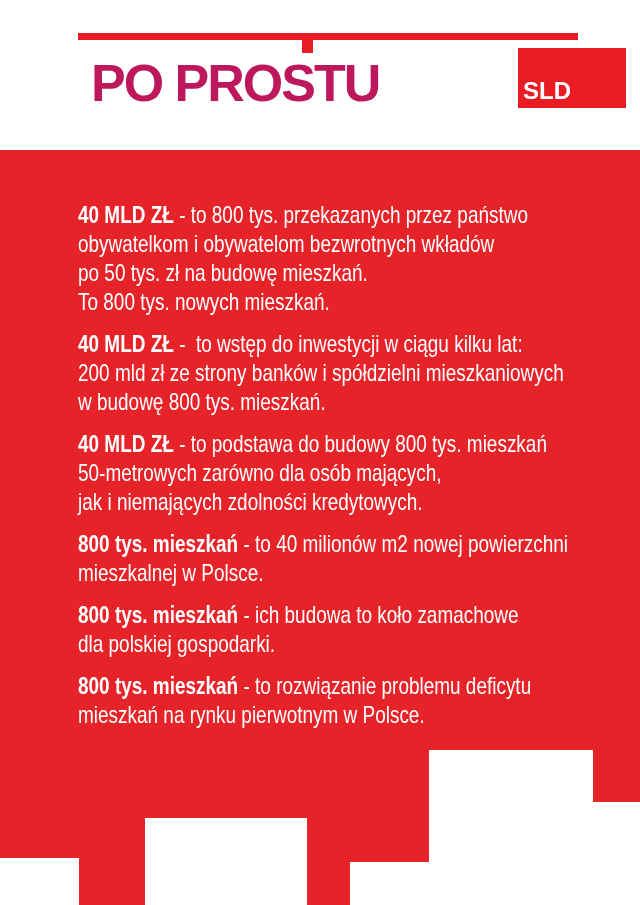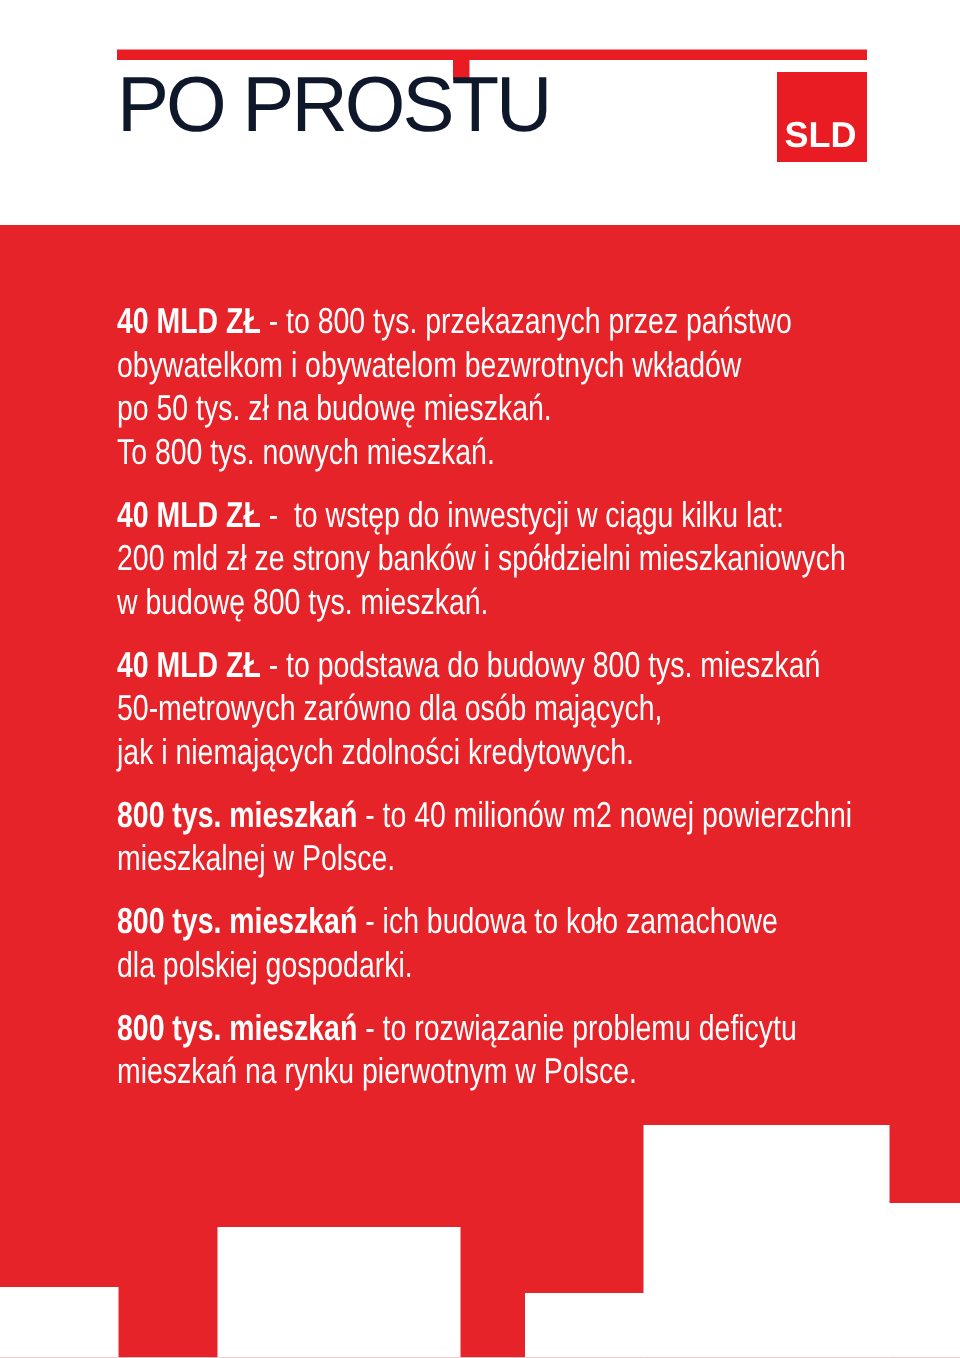--- a/index.html
+++ b/index.html
@@ -10,32 +10,33 @@
   
   .header-rule {
     position:absolute; left:78px; top:33px; width:500px; height:7px;
     background:#ea1c23;
   }
   .t-mast {
     position:absolute; left:302px; top:36px; width:11px; height:17px;
     background:#ea1c23;
   }
   .page-title {
-    position:absolute; left:75px; top:41px; margin:3px;
-    font-size:52px; line-height:1; font-weight:normal; letter-spacing:-2px;
-    color:#0f172a; white-space:pre;
+    position:absolute; left:75px; top:41px; margin:16px;
+    font-size:52px; line-height:1; font-weight:bold; letter-spacing:-2px;
+    color:#be185d; white-space:pre;
   }
   .page-subtitle {
     position:absolute; left:76px; top:87px; margin:0;
     font-size:48px; line-height:1; font-weight:400; letter-spacing:-1px;
     color:#ea1c23; white-space:pre;
   }
   .sld-logo {
     position:absolute; left:518px; top:48px; width:60px; height:60px;
     background:#ea1c23;
+    padding-left:48px;
   }
   .sld-logo span {
     position:absolute; left:5px; bottom:3px;
     font-size:24px; font-weight:bold; color:#ffffff; letter-spacing:0;
   }
   
   .red-bg {
     position:absolute; left:0; top:150px; width:640px; height:755px;
     background:#e62329;
   }

